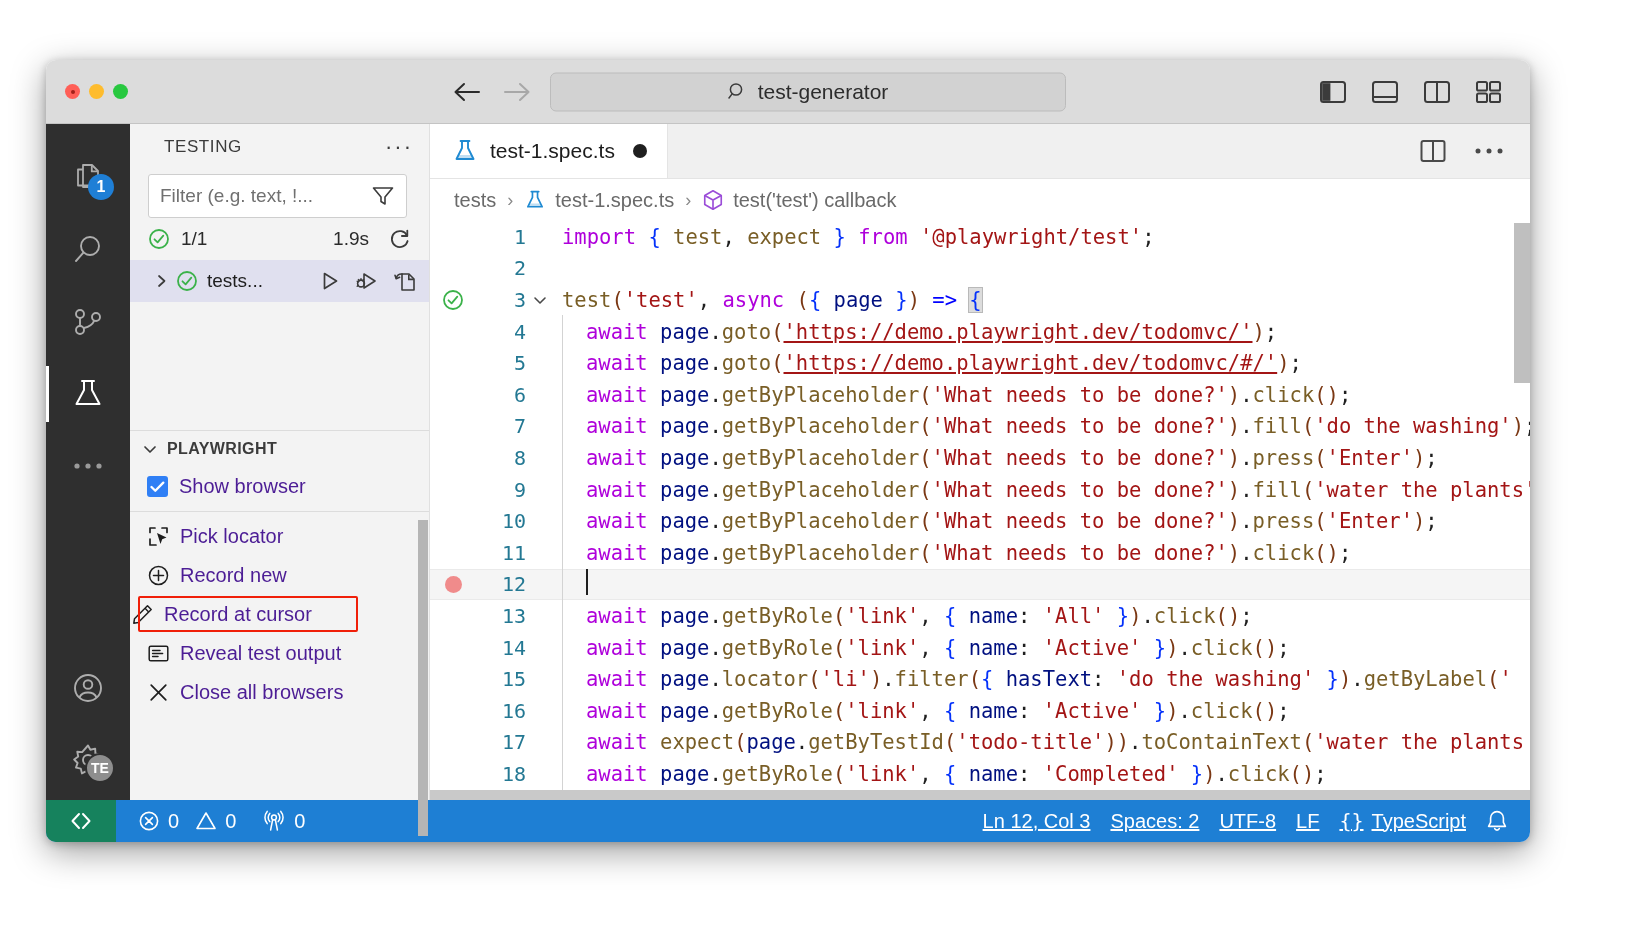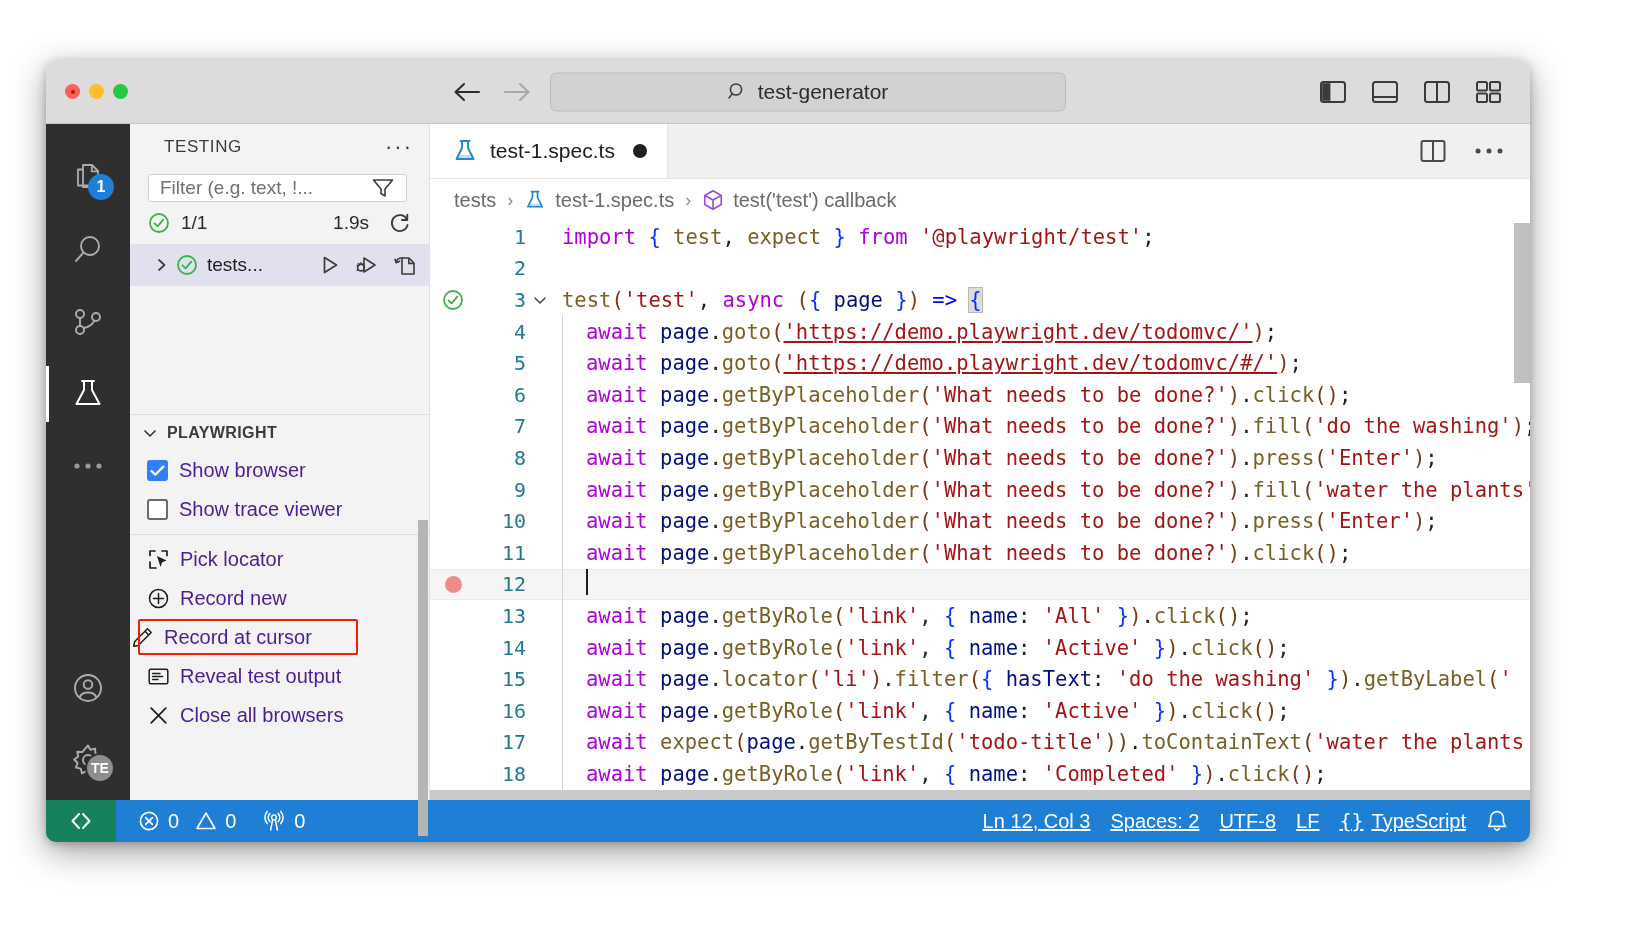--- a/index.html
+++ b/index.html
@@ -134,21 +134,21 @@
 
   .section-header {
     height: 36px; display: flex; align-items: center; gap: 8px;
     padding-left: 11px;
     color: #3b3b3b; font-size: 16px; font-weight: 700; letter-spacing: .4px;
   }
   .chev { width: 18px; height: 18px; display: inline-flex; align-items: center; justify-content: center; }
 
   .filterbox {
     margin: 4px 22px 0 18px;
-    height: 28px;
+    height: 44px;
     background: #ffffff;
     border: 1px solid #cecece;
     border-radius: 3px;
     display: flex; align-items: center;
     padding: 0 11px 0 11px;
   }
   .filterbox input {
     flex: 1; border: none; outline: none; background: transparent;
     font-size: 19px; color: #3b3b3b; font-family: "Liberation Sans", sans-serif;
     min-width: 0;
@@ -543,24 +543,20 @@
         </div>
 
         <div class="pw-list">
           <div class="pw-item">
             <span class="cbx checked">
               <svg width="15" height="12" viewBox="0 0 15 12">
                     <path d="M1.5 6 L5.3 9.8 L13.3 1.6" stroke="#ffffff" stroke-width="2.3" fill="none" stroke-linecap="round" stroke-linejoin="round"></path>
                   </svg>
             </span>
             <span>Show browser</span>
-          </div>
-          <div class="pw-item">
-            <span class="cbx"></span>
-            <span>Show trace viewer</span>
           </div>
 
           <div class="pw-divider"></div>
 
           <div class="pw-item">
             <span class="pw-icn">
               <svg width="21" height="21" viewBox="0 0 21 21">
                     <path d="M2 6.5 V2 H7 M14 2 H19 V6.5" stroke="#1e1e1e" stroke-width="1.7" fill="none" stroke-linecap="round" stroke-linejoin="round"></path>
                     <path d="M2 13 V19 H8" stroke="#1e1e1e" stroke-width="1.7" fill="none" stroke-linecap="round" stroke-linejoin="round"></path>
                     <path d="M9 7 L18.5 11.5 L14.2 13.2 L12.5 18 Z" fill="#1e1e1e"></path>

